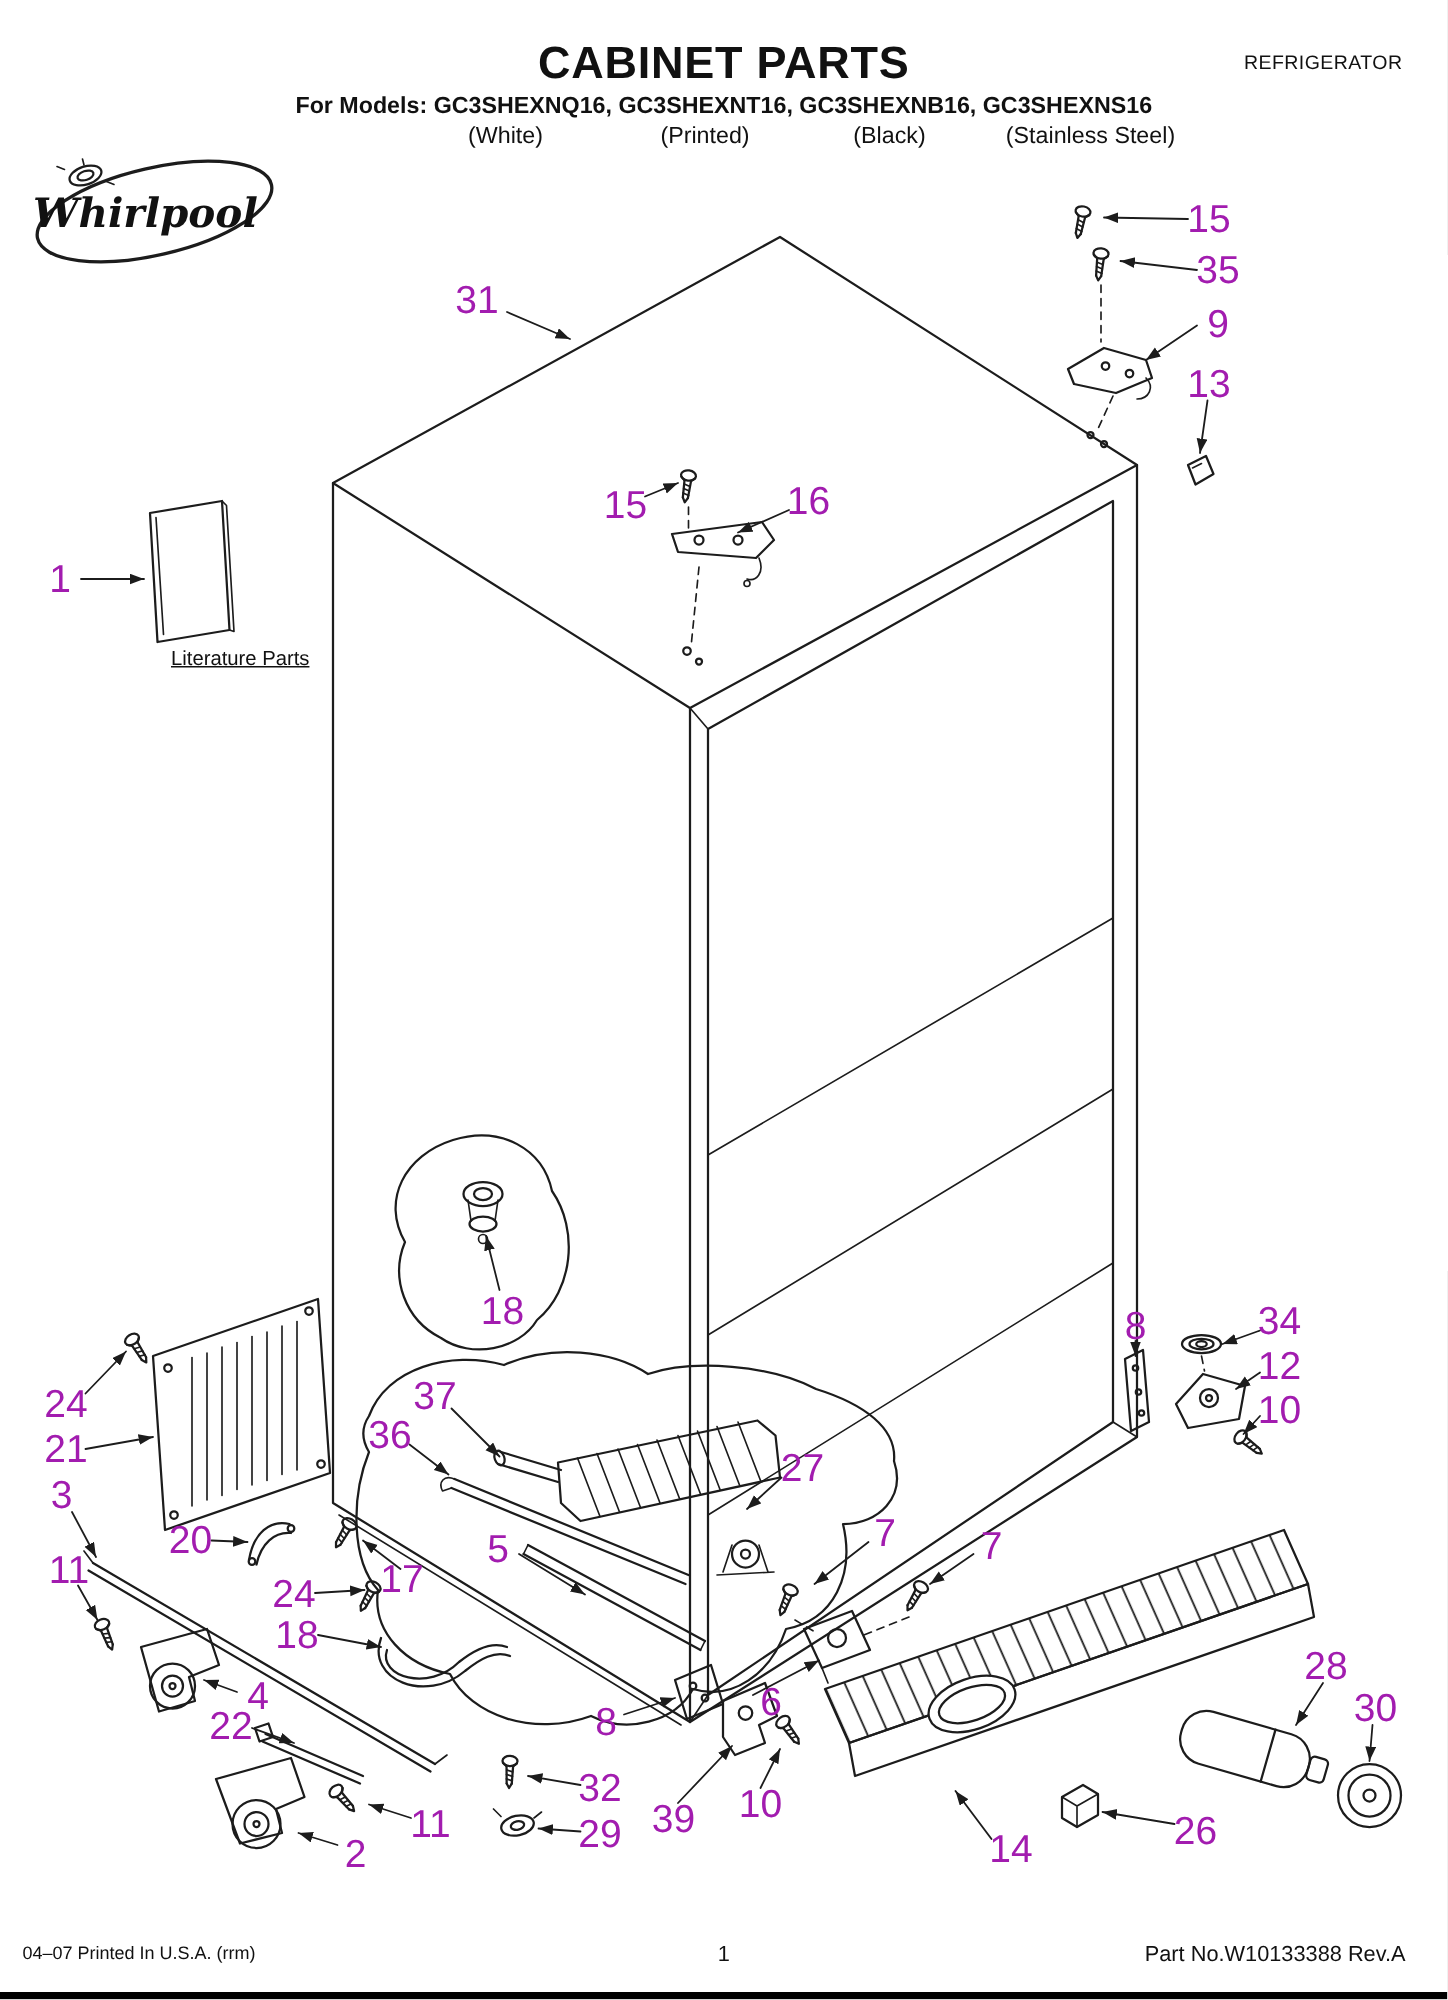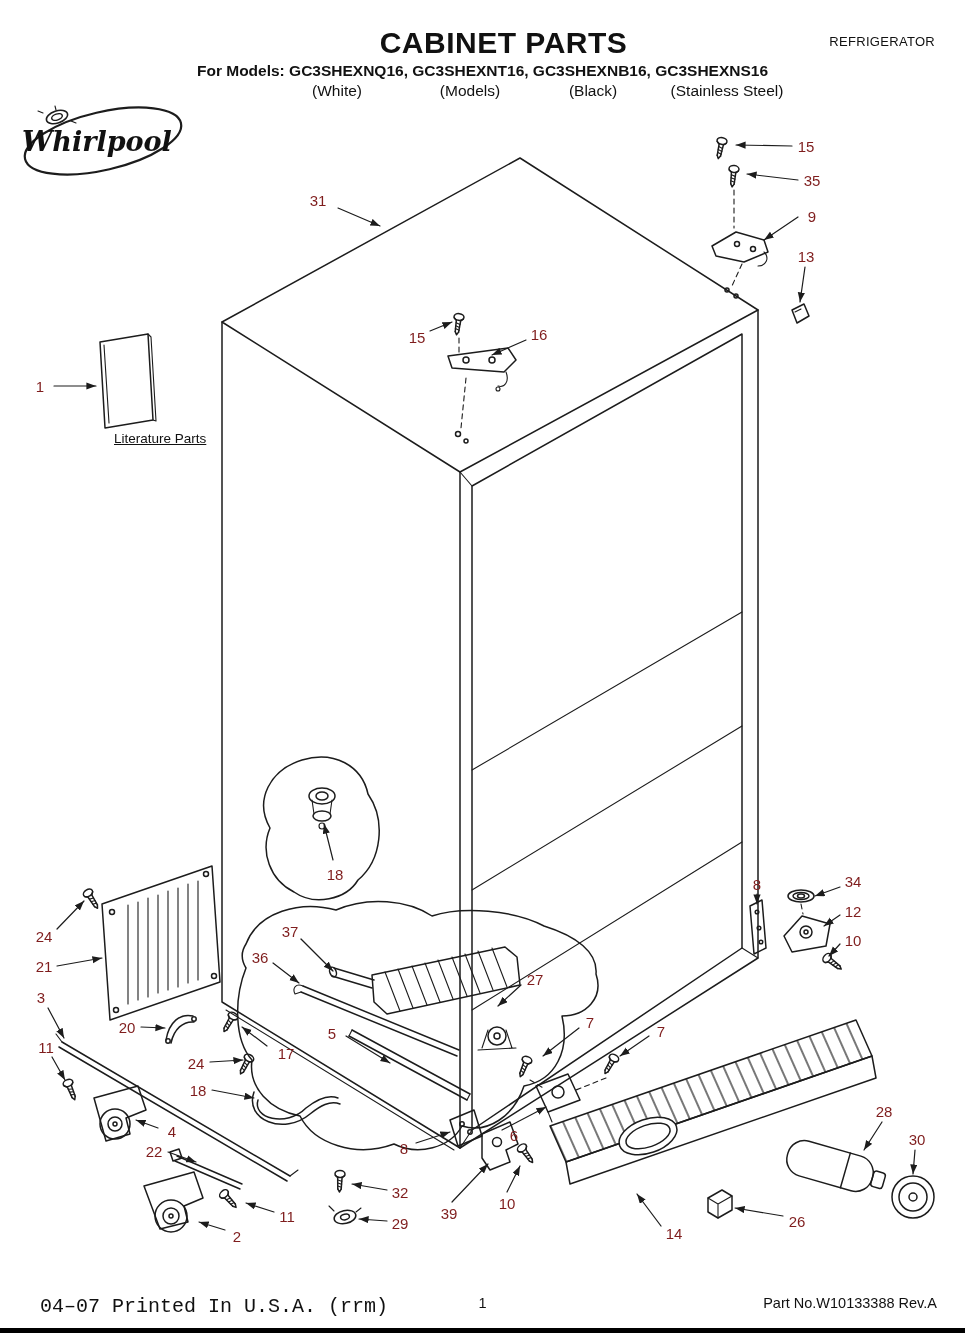--- a/index.html
+++ b/index.html
@@ -1,25 +1,25 @@
 <!DOCTYPE html>
 <html><head>
 <meta charset="utf-8">
 <style>
   html,body{margin:0;padding:0;background:#e8e8e8;}
   .page{position:relative;width:965px;height:1333px;background:#fff;
         font-family:"Liberation Sans",sans-serif;color:#111;overflow:hidden;}
   .abs{position:absolute;}
-  .doc-title{top:26px;left:50%;transform:translateX(-50%);font-size:30px;font-weight:bold;letter-spacing:.5px;white-space:nowrap;margin-left:21px;}
+  .doc-title{top:26px;left:50%;transform:translateX(-50%);font-size:30px;font-weight:bold;letter-spacing:.5px;white-space:nowrap;}
   .doc-type{top:34px;right:30px;font-size:13px;letter-spacing:.3px;}
   .models-line{top:62px;left:0;width:100%;text-align:center;font-size:15.5px;font-weight:bold;white-space:nowrap;}
   .color-label{top:82px;transform:translateX(-50%);font-size:15.5px;font-weight:normal;white-space:nowrap;}
   .lit-label{top:431px;left:82px;font-size:13.5px;text-decoration:underline;margin-left:32px;}
-  .callout{position:absolute;transform:translate(-50%,-50%);font-size:15px;color:#7f1d1d;white-space:nowrap;}
-  .footer-left{top:1295px;left:40px;font-size:20px;font-family:Liberation Mono, monospace;}
+  .callout{position:absolute;transform:translate(-50%,-50%);font-size:26px;color:#a21caf;white-space:nowrap;}
+  .footer-left{top:1295px;left:15px;font-size:12px;}
   .footer-page{top:1295px;left:50%;transform:translateX(-50%);font-size:14.5px;}
   .footer-right{top:1295px;right:28px;font-size:14.5px;}
   .scan-edge{position:absolute;left:0;bottom:0;width:100%;height:5px;background:#000;}
   svg.diagram{position:absolute;left:0;top:0;}
   .art path,.art line,.art ellipse,.art circle,.art rect,.art polyline{
       fill:none;stroke:#1c1c1c;stroke-width:1.5;stroke-linecap:round;stroke-linejoin:round;}
   .art .thin{stroke-width:1.1;}
   .art .lead{stroke-width:1.2;}
   .art .dash{stroke-dasharray:5 4;stroke-width:1.1;}
   .art text{fill:#111;stroke:none;}
@@ -264,21 +264,21 @@
         <line class="lead" x1="882" y1="1122" x2="864" y2="1150" marker-end="url(#arr)"></line>
         <line class="lead" x1="915" y1="1150" x2="913" y2="1174" marker-end="url(#arr)"></line>
       </g>
     </g>
   </svg>
 
   <div class="abs doc-title">CABINET PARTS</div>
   <div class="abs doc-type">REFRIGERATOR</div>
   <div class="abs models-line">For Models: GC3SHEXNQ16, GC3SHEXNT16, GC3SHEXNB16, GC3SHEXNS16</div>
   <div class="abs color-label" style="left:337px">(White)</div>
-  <div class="abs color-label" style="left:470px">(Models)</div>
+  <div class="abs color-label" style="left:470px">(Printed)</div>
   <div class="abs color-label" style="left:593px">(Black)</div>
   <div class="abs color-label" style="left:727px">(Stainless Steel)</div>
 
   <div class="abs lit-label">Literature Parts</div>
 
   <div class="callout" style="left:40px;top:386px">1</div>
   <div class="callout" style="left:318px;top:200px">31</div>
   <div class="callout" style="left:806px;top:146px">15</div>
   <div class="callout" style="left:812px;top:180px">35</div>
   <div class="callout" style="left:812px;top:216px">9</div>
@@ -289,21 +289,21 @@
   <div class="callout" style="left:757px;top:884px">8</div>
   <div class="callout" style="left:853px;top:881px">34</div>
   <div class="callout" style="left:853px;top:911px">12</div>
   <div class="callout" style="left:853px;top:940px">10</div>
   <div class="callout" style="left:44px;top:936px">24</div>
   <div class="callout" style="left:44px;top:966px">21</div>
   <div class="callout" style="left:41px;top:997px">3</div>
   <div class="callout" style="left:46px;top:1047px">11</div>
   <div class="callout" style="left:127px;top:1027px">20</div>
   <div class="callout" style="left:196px;top:1063px">24</div>
-  <div class="callout" style="left:286px;top:1053px">17</div>
+  <div class="callout" style="left:268px;top:1053px">17</div>
   <div class="callout" style="left:198px;top:1090px">18</div>
   <div class="callout" style="left:172px;top:1131px">4</div>
   <div class="callout" style="left:154px;top:1151px">22</div>
   <div class="callout" style="left:237px;top:1236px">2</div>
   <div class="callout" style="left:287px;top:1216px">11</div>
   <div class="callout" style="left:400px;top:1192px">32</div>
   <div class="callout" style="left:400px;top:1223px">29</div>
   <div class="callout" style="left:449px;top:1213px">39</div>
   <div class="callout" style="left:507px;top:1203px">10</div>
   <div class="callout" style="left:332px;top:1033px">5</div>

